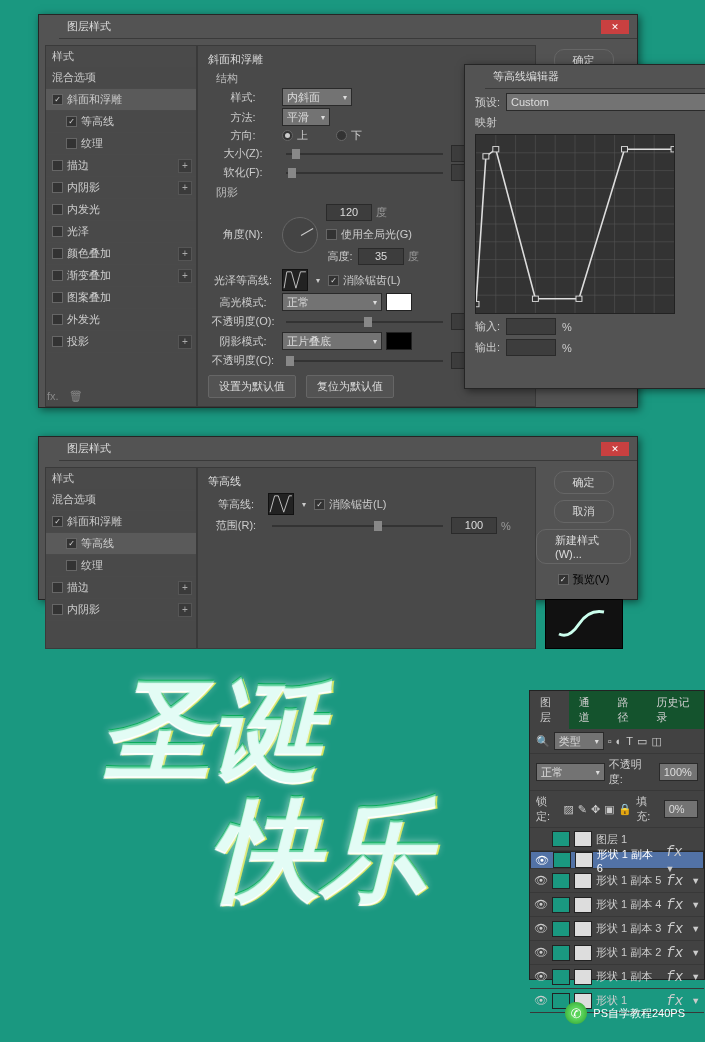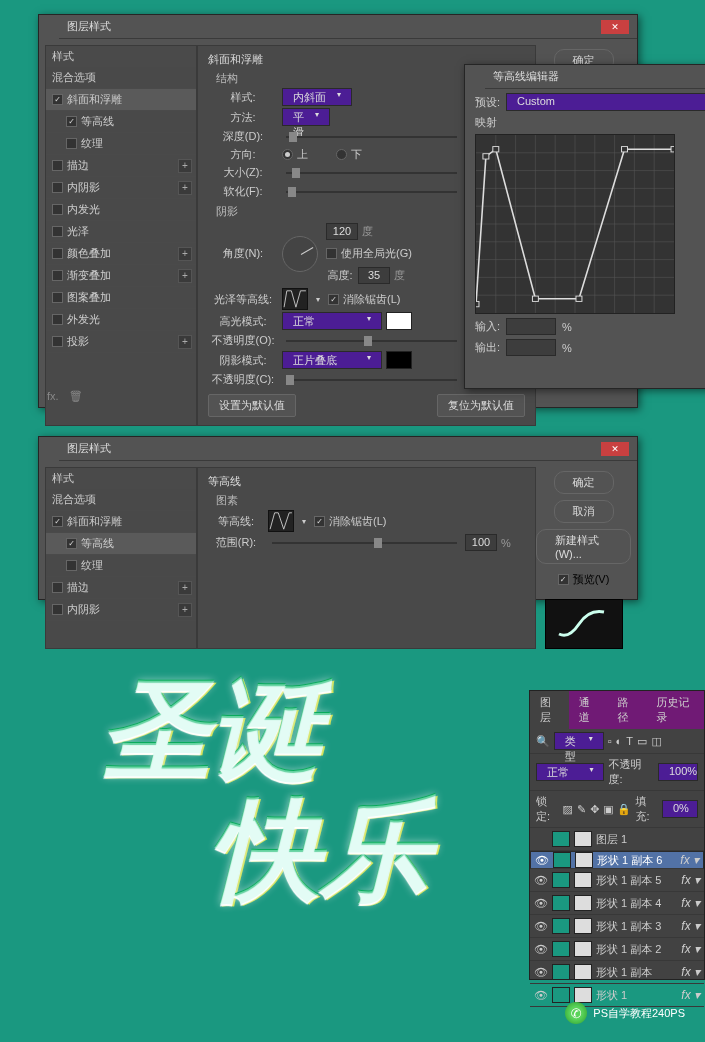--- a/index.html
+++ b/index.html
@@ -16,56 +16,56 @@
 .style-item.indent{padding-left:20px;}
 .style-hdr{padding:3px 6px;color:#ccc;background:#4a4a4a;}
 .chk{width:11px;height:11px;background:#333;border:1px solid #666;display:inline-flex;align-items:center;justify-content:center;color:#ddd;font-size:8px;}
 .chk.c::after{content:'✓';}
 .plus{position:absolute;right:4px;width:14px;height:14px;background:#3a3a3a;border:1px solid #555;color:#aaa;display:flex;align-items:center;justify-content:center;font-size:10px;}
 .settings{flex:1;background:#494949;border:1px solid #3a3a3a;padding:6px 10px;color:#ccc;}
 .sec-title{color:#ddd;margin-bottom:4px;}
 .sub-title{color:#bbb;margin:4px 0 2px 8px;}
 .row{display:flex;align-items:center;margin:2px 0;gap:4px;}
 .lbl{text-align:center;color:#ccc;}
-.sel{background:#4c1d95;border:1px solid #2a2a2a;color:#ddd;padding:1px 10px;height:18px;display:flex;align-items:flex-start;justify-content:space-between;gap:6px;}
+.sel{background:#737373;border:1px solid #2a2a2a;color:#ddd;padding:1px 4px;height:18px;display:flex;align-items:center;justify-content:space-between;gap:6px;}
 .sel .arr{font-size:8px;}
 .slider{height:14px;background:transparent;position:relative;flex:1;margin:0 4px;}
 .slider::before{content:'';position:absolute;top:6px;left:0;right:0;height:2px;background:#333;}
 .slider-h{position:absolute;top:2px;width:8px;height:10px;background:#888;}
-.num{background:#3d3d3d;border:1px solid #2a2a2a;color:#ddd;width:32px;height:17px;text-align:center;line-height:15px;}
+.num{background:#3d3d3d;border:1px solid #2a2a2a;color:#ddd;width:46px;height:17px;text-align:center;line-height:15px;}
 .unit{color:#999;width:24px;}
 .radio{width:11px;height:11px;border-radius:50%;border:1px solid #666;background:#333;display:inline-block;}
 .radio.c::after{content:'';display:block;width:5px;height:5px;background:#ccc;border-radius:50%;margin:2px;}
 .swatch{width:26px;height:18px;border:1px solid #222;}
 .swatch.white{background:#fff;}
 .swatch.black{background:#000;}
 .contour-thumb{width:26px;height:22px;background:#222;border:1px solid #111;position:relative;}
 .contour-thumb svg{width:100%;height:100%;}
 .btn{background:#535353;border:1px solid #666;border-radius:10px;color:#ddd;padding:3px 18px;cursor:pointer;}
 .btn.flat{border-radius:2px;padding:3px 10px;}
 .right-col{width:95px;display:flex;flex-direction:column;gap:6px;align-items:center;padding-top:4px;}
 .anglewheel{width:36px;height:36px;border:1px solid #666;border-radius:50%;background:#444;position:relative;}
 .anglewheel::after{content:'';position:absolute;width:14px;height:1px;background:#ccc;top:17px;left:18px;transform-origin:left;transform:rotate(-30deg);}
 .footer-icons{position:absolute;bottom:4px;left:8px;color:#888;font-size:10px;display:flex;gap:10px;}
 
 .ce-row{display:flex;align-items:center;gap:6px;margin:4px 10px;color:#ccc;}
 .ce-graph{margin:4px 10px;background:#333;border:1px solid #222;width:200px;height:180px;position:relative;}
 .ce-graph svg{width:100%;height:100%;}
 
 .panel{position:absolute;background:#424242;border:1px solid #222;color:#ccc;}
-.p-tabs{display:flex;background:#701a75;}
+.p-tabs{display:flex;background:#14532d;}
 .p-tab{padding:4px 10px;color:#ccc;}
 .p-tab.active{background:#424242;}
 .p-row{display:flex;align-items:center;padding:3px 6px;gap:4px;border-bottom:1px solid #383838;}
 .layer-row{display:flex;align-items:center;padding:3px 4px;gap:4px;border-bottom:1px solid #383838;}
 .layer-row.sel{background:#5272a6;color:#fff;}
 .eye{width:14px;text-align:center;}
 .thumb{width:18px;height:16px;background:#1a9880;border:1px solid #222;}
 .thumb2{width:18px;height:16px;background:#ddd;border:1px solid #222;}
-.fx{margin-left:auto;font-style:italic;font-size:12px;color:#ccc;}
+.fx{margin-left:auto;font-style:italic;font-size:14px;color:#ccc;font-family:Liberation Mono, monospace;}
 
 .artwork{position:absolute;left:30px;top:680px;width:420px;height:300px;}
 .merry{position:absolute;left:0;top:190px;color:#e8fcf6;font-style:italic;font-weight:bold;letter-spacing:2px;text-shadow:0 0 4px rgba(255,255,255,0.4);}
 .merry .l1{font-size:19px;}
 .merry .l2{font-size:24px;}
 .glass-text{font-size:110px;font-weight:bold;color:rgba(200,250,235,0.5);text-shadow:0 2px 1px #fff,0 -1px 1px #0a5,0 0 8px rgba(255,255,255,0.6),2px 2px 0 #cde040;position:absolute;font-style:italic;line-height:0.9;}
 .wm{position:absolute;right:20px;bottom:18px;color:#fff;font-size:16px;display:flex;align-items:center;gap:6px;}
 .wm-ico{width:22px;height:22px;background:radial-gradient(circle,#5ad35a 40%,#2a9a2a 100%);border-radius:50%;display:flex;align-items:center;justify-content:center;color:#fff;font-size:13px;}
 </style>
 </head>
@@ -147,28 +147,20 @@
             <span>内斜面</span>
             <span class="arr">▾</span>
           </div>
         </div>
       <div class="row">
           <span class="lbl" style="width:70px">方法:</span>
           <div class="sel" style="width:48px">
             <span>平滑</span>
             <span class="arr">▾</span>
           </div>
-        </div>
-      <div class="row">
-          <span class="lbl" style="width:70px">深度(D):</span>
-          <div class="slider" style="width:90px">
-            <div class="slider-h" style="left:3px"></div>
-          </div>
-          <div class="num">100</div>
-          <span class="unit">%</span>
         </div>
       <div class="row">
           <span class="lbl" style="width:70px">方向:</span>
           <span class="radio c"></span>
           <span>上</span>
           <span style="width:20px"></span>
           <span class="radio"></span>
           <span>下</span>
         </div>
       <div class="row">
@@ -241,21 +233,21 @@
           <div class="swatch black"></div>
         </div>
       <div class="row">
           <span class="lbl" style="width:70px">不透明度(C):</span>
           <div class="slider" style="width:90px">
             <div class="slider-h" style="left:0"></div>
           </div>
           <div class="num">0</div>
           <span class="unit">%</span>
         </div>
-      <div class="row" style="margin-top:6px;justify-content:space-between;gap:10px">
+      <div class="row" style="margin-top:6px;justify-content:flex-start;gap:10px">
         <div class="btn flat">设置为默认值</div>
         <div class="btn flat">复位为默认值</div>
       </div>
     </div>
     <div class="right-col">
       <div class="btn">确定</div>
     </div>
   </div>
   <div class="footer-icons">
     <span>fx.</span>
@@ -354,21 +346,20 @@
           <span class="plus">+</span>
         </div>
       <div class="style-item">
           <span class="chk"></span>
           <span>内阴影</span>
           <span class="plus">+</span>
         </div>
     </div>
     <div class="settings">
       <div class="sec-title">等高线</div>
-      <div class="sub-title">图素</div>
       <div class="row">
           <span class="lbl" style="width:56px">等高线:</span>
           <div class="contour-thumb"><svg viewBox="0 0 26 22">
               <polyline points="1,20 6,2 10,2 16,20 22,2 25,2" stroke="#ccc" fill="none"></polyline>
             </svg></div>
           <span style="font-size:8px;margin:0 4px">▾</span>
           <span class="chk c"></span>
           <span>消除锯齿(L)</span>
         </div>
       <div class="row">

